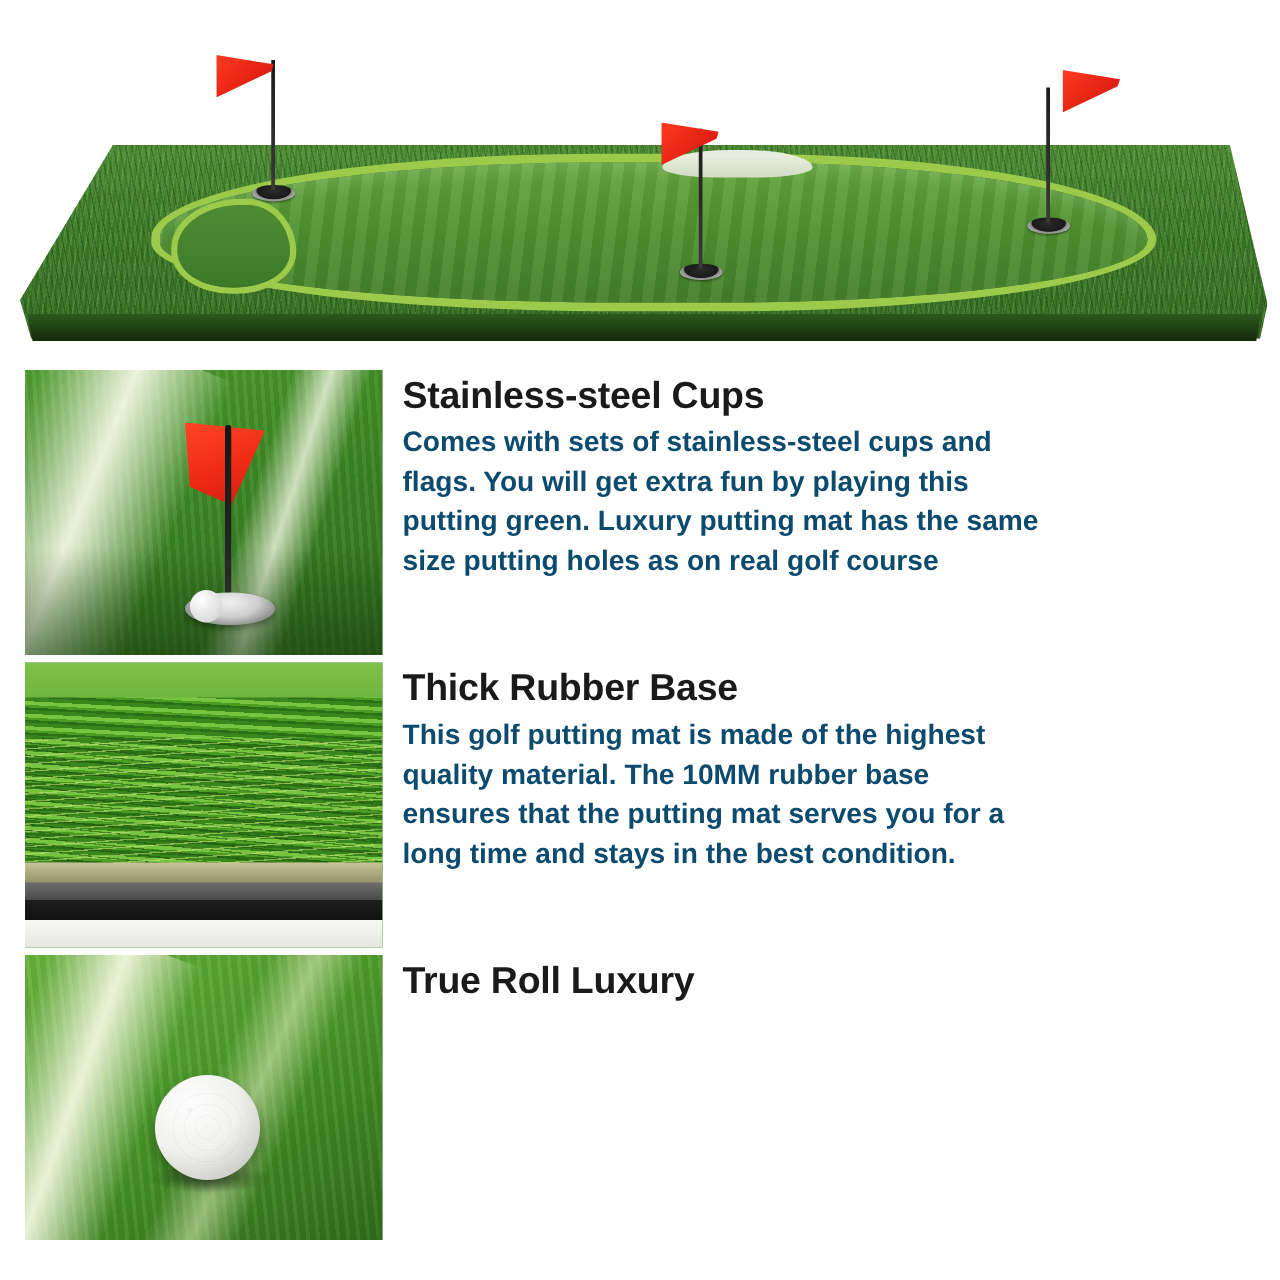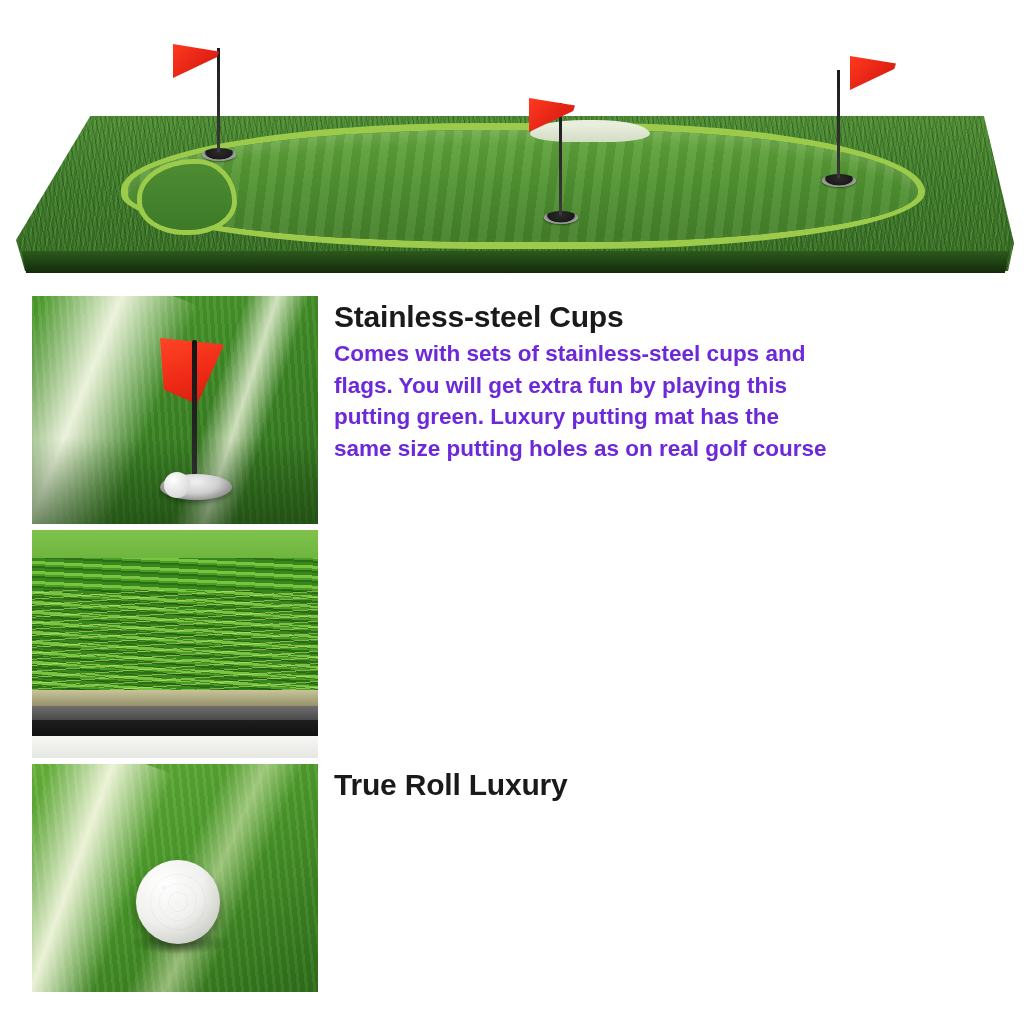--- a/index.html
+++ b/index.html
@@ -119,21 +119,21 @@
     width: 46px;
     height: 34px;
     background: linear-gradient(135deg, #ff3a1f 0%, #e32214 60%, #c41c10 100%);
     clip-path: polygon(0% 0%, 100% 22%, 96% 38%, 0% 100%);
     filter: drop-shadow(0 1px 1px rgba(0,0,0,.3));
   }
 
   
   .features {
     width: 852px;
-    padding: 8px 0 0 12px;
+    padding: 8px 0 0 0;
     box-sizing: border-box;
   }
   .feature {
     display: flex;
     align-items: flex-start;
     gap: 16px;
     padding: 0 18px 0 20px;
     margin-bottom: 6px;
   }
   .thumb {
@@ -152,21 +152,21 @@
     font-size: 30px;
     font-weight: bold;
     color: #1a1a1a;
     letter-spacing: -0.2px;
     margin: 0 0 4px 0;
     line-height: 1.12;
   }
   .feature-body {
     font-size: 22.5px;
     font-weight: bold;
-    color: #6d28d9;
+    color: #0c4a6e;
     line-height: 1.42;
     margin: 0;
   }
 
   
   .t1-bg {
     position: absolute; inset: 0;
     background:
       repeating-linear-gradient(86deg, rgba(255,255,255,.05) 0 3px, rgba(0,0,0,.05) 3px 7px),
       linear-gradient(160deg, #4f9e2e 0%, #3f8a26 40%, #2f6d1d 100%);
@@ -354,20 +354,22 @@
     <div class="thumb">
       <div class="t2-sky"></div>
       <div class="t2-blades"></div>
       <div class="t2-blades2"></div>
       <div class="t2-thatch"></div>
       <div class="t2-backing"></div>
       <div class="t2-rubber"></div>
       <div class="t2-floor"></div>
     </div>
     <div class="feature-text">
+      <h2 class="feature-title">Thick Rubber Base</h2>
+      <p class="feature-body">This golf putting mat is made of the highest quality material. The 10MM rubber base ensures that the putting mat serves you for a long time and stays in the best condition.</p>
     </div>
   </div>
 
   <div class="feature">
     <div class="thumb">
       <div class="t3-bg"></div>
       <div class="t3-line"></div>
       <div class="t3-line2"></div>
       <div class="t3-shadow"></div>
       <div class="t3-ball"></div>

